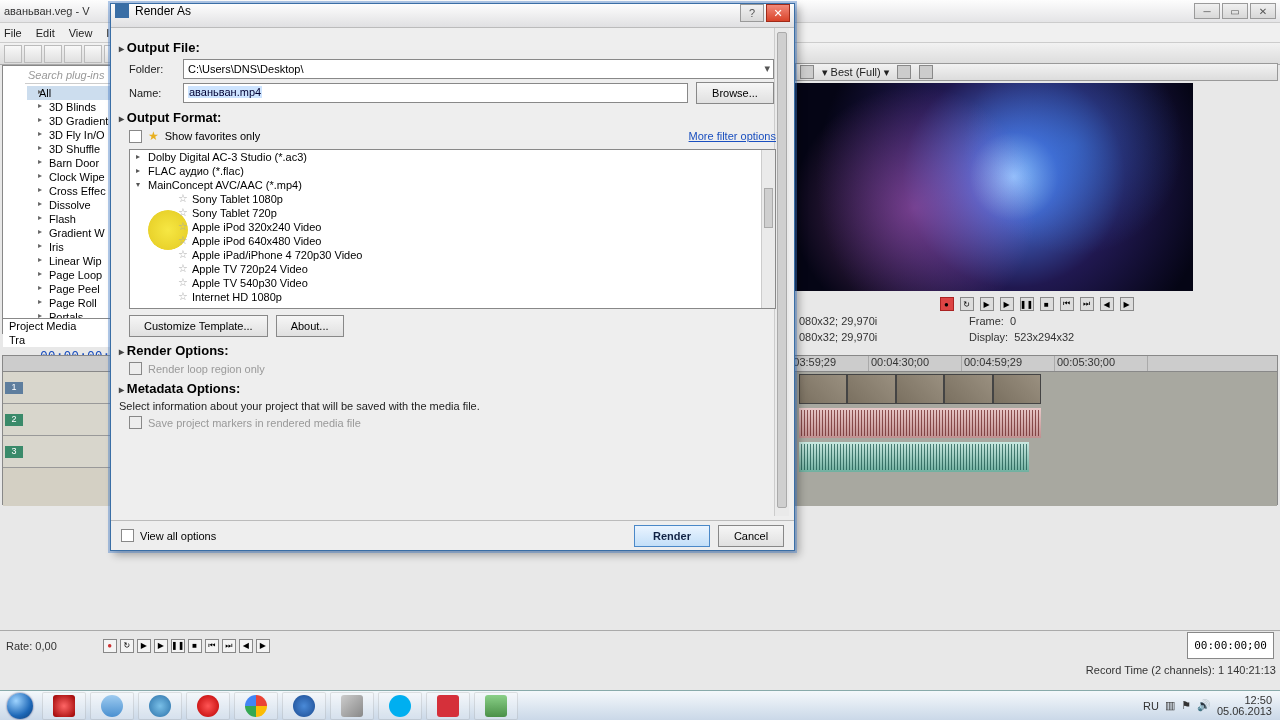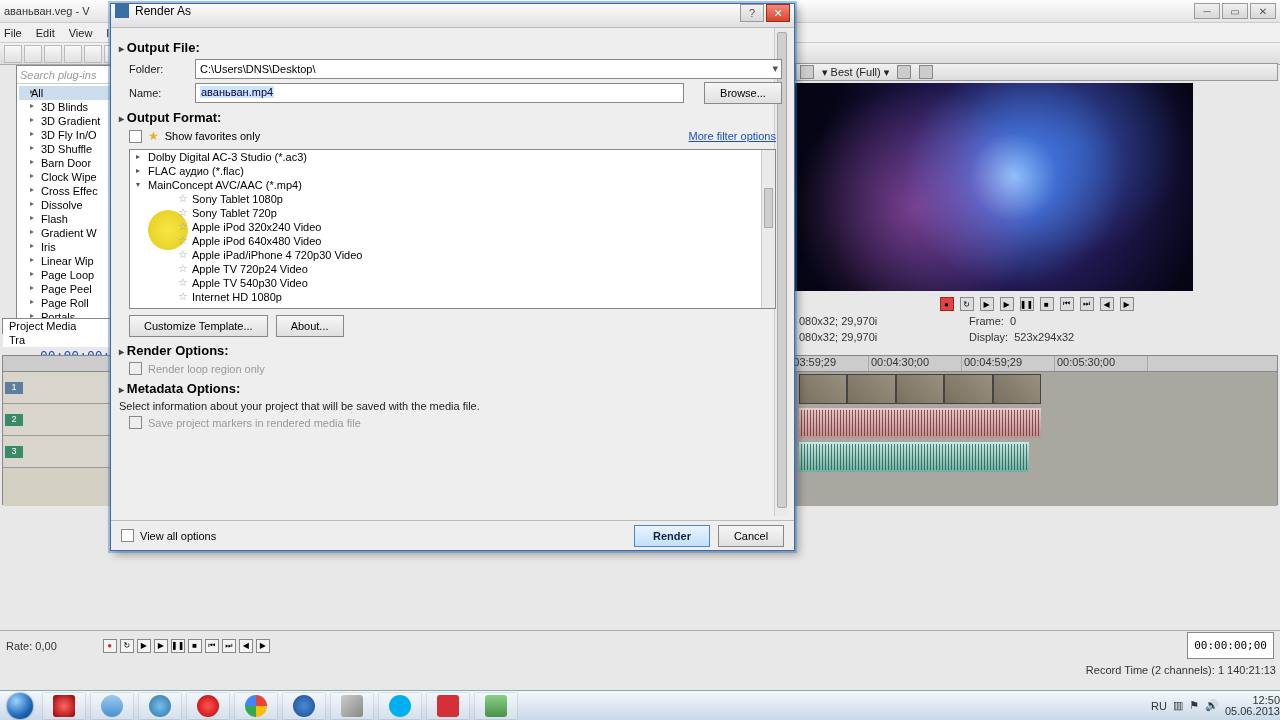--- a/index.html
+++ b/index.html
@@ -10,21 +10,21 @@
 .main-title-bar { height: 23px; background: linear-gradient(#fdfdfd,#e4e4e6); display: flex; align-items: center; padding: 0 4px; border-bottom: 1px solid #ccc; }
 .main-title { flex: 1; font-size: 11px; color: #333; }
 .win-btns { display: flex; gap: 2px; }
 .win-btn { width: 26px; height: 16px; background: linear-gradient(#f0f0f0,#d8d8d8); border: 1px solid #9a9a9a; display: flex; align-items: center; justify-content: center; font-size: 10px; color: #555; }
 .menu-bar { height: 20px; background: #f0f0f0; display: flex; align-items: center; padding: 0 4px; gap: 14px; border-bottom: 1px solid #ccc; }
 .menu-item { color: #222; }
 .toolbar { height: 22px; background: linear-gradient(#f2f2f2,#dcdcdc); border-bottom: 1px solid #aaa; display: flex; align-items: center; padding: 0 4px; gap: 2px; }
 .tb-btn { width: 18px; height: 18px; background: linear-gradient(#f8f8f8,#e0e0e0); border: 1px solid #bbb; }
 
 
-.left-pane { position: absolute; left: 16px; top: 65px; width: 113px; height: 256px; background: #fff; border: 1px solid #888; overflow: hidden; }
+.left-pane { position: absolute; left: 2px; top: 65px; width: 113px; height: 256px; background: #fff; border: 1px solid #888; overflow: hidden; padding-left: 22px; }
 .search-plug { height: 18px; background: #fff; border-bottom: 1px solid #ccc; display:flex; align-items:center; padding:0 3px; color:#999; font-style:italic; }
 .tree { padding: 2px; }
 .tree-item { padding: 1px 2px 1px 22px; color: #000; white-space: nowrap; overflow:hidden; position:relative; }
 .tree-item::before { content:'▸'; position:absolute; left:11px; top:1px; font-size:8px; color:#666; }
 .tree-all { padding-left: 12px; background:#cde; }
 .tab-strip-left { position:absolute; left:2px; top:318px; height:16px; background:#ddd; border:1px solid #888; display:flex; }
 .tab-strip-left span { padding:1px 6px; background:#fff; border-right:1px solid #aaa; }
 
 
 .right-area { position:absolute; left:795px; top:63px; width:483px; height:280px; }
@@ -60,34 +60,34 @@
 .play-ctrl span { width:14px; height:14px; background:#f4f4f4; border:1px solid #888; font-size:8px; display:flex;align-items:center;justify-content:center; }
 .tc-box { margin-left:auto; background:#fff; border:1px solid #888; padding:6px 6px; font-family:monospace; }
 .status-strip { position:absolute; bottom:14px; right:4px; color:#333; }
 
 
 .taskbar { position:absolute; bottom:0; left:0; right:0; height:30px; background:linear-gradient(#f4f8fb,#cad8e8); border-top:1px solid #8aa; display:flex; align-items:center; }
 .startbtn { width:40px; height:30px; display:flex; align-items:center; justify-content:center; }
 .orb { width:26px; height:26px; border-radius:50%; background:radial-gradient(circle at 35% 30%, #9fd4ff, #1e68b8 60%, #0b3a70); box-shadow:0 0 2px #447; }
 .task-icon { width:44px; height:28px; margin:0 2px; display:flex; align-items:center; justify-content:center; background:rgba(255,255,255,.2); border:1px solid rgba(0,0,0,.1); border-radius:2px; }
 .task-icon .ic { width:22px; height:22px; border-radius:3px; }
-.tray { margin-left:auto; display:flex; align-items:center; gap:6px; color:#333; }
+.tray { margin-left:auto; display:flex; align-items:center; gap:6px; padding-right:8px; color:#333; }
 .clock { text-align:right; font-size:10px; line-height:11px; }
 
 
 .dialog { position:absolute; left:110px; top:3px; width:685px; height:548px; background:#eee; border:1px solid #3a6ea5; box-shadow:0 0 0 2px rgba(60,120,200,.4), 4px 4px 8px rgba(0,0,0,.3); }
 .dlg-title { height:24px; background:linear-gradient(#fdfdfd,#e0e0e2); display:flex; padding:0 4px; border-bottom:1px solid #bbb; }
 .dlg-title .ic { width:14px; height:14px; background:#3a6ea5; margin-right:6px; }
 .dlg-title .txt { flex:1; color:#000; font-size:12px; }
 .dlg-title .hbtn { width:24px; height:18px; background:linear-gradient(#f2f2f2,#d8d8d8); border:1px solid #999; margin-left:2px; display:flex;align-items:center;justify-content:center; font-size:11px; color:#555; }
 .dlg-title .close { background:linear-gradient(#f28a7a,#d9432a); color:#fff; border:1px solid #a02a18; }
 .dlg-body { position:absolute; top:24px; bottom:0; left:0; right:0; padding:6px 8px; overflow:hidden; }
 .section-h { font-weight:bold; color:#000; font-size:13px; margin:6px 0 4px; }
 .section-h::before { content:'▸ '; font-size:10px; color:#444; }
-.row { display:flex; align-items:center; gap:20px; margin:3px 4px 3px 10px;justify-content:space-between; }
+.row { display:flex; align-items:center; gap:8px; margin:3px 12px 3px 10px;justify-content:space-between; }
 .row label { width:46px; color:#222; }
 .folder-combo { flex:1; height:20px; background:#fff; border:1px solid #888; padding:2px 4px; display:flex; align-items:center; position:relative; }
 .folder-combo::after { content:'▾'; position:absolute; right:3px; top:2px; color:#555; }
 .name-input { flex:1; height:20px; background:#fff; border:1px solid #888; padding:2px 4px; }
 .name-input span { background:#cde4ff; color:#003; padding:0 1px; }
 .browse-btn { width:78px; height:22px; background:linear-gradient(#f6f6f6,#e0e0e0); border:1px solid #888; }
 .chklabel { display:flex; align-items:center; gap:6px; margin-left:10px; }
 .chkbox { width:13px; height:13px; background:#fff; border:1px solid #888; }
 .star { color:#e8b020; font-size:12px; }
 .more-link { margin-left:auto; color:#1a4fbf; text-decoration:underline; margin-right:10px; }

